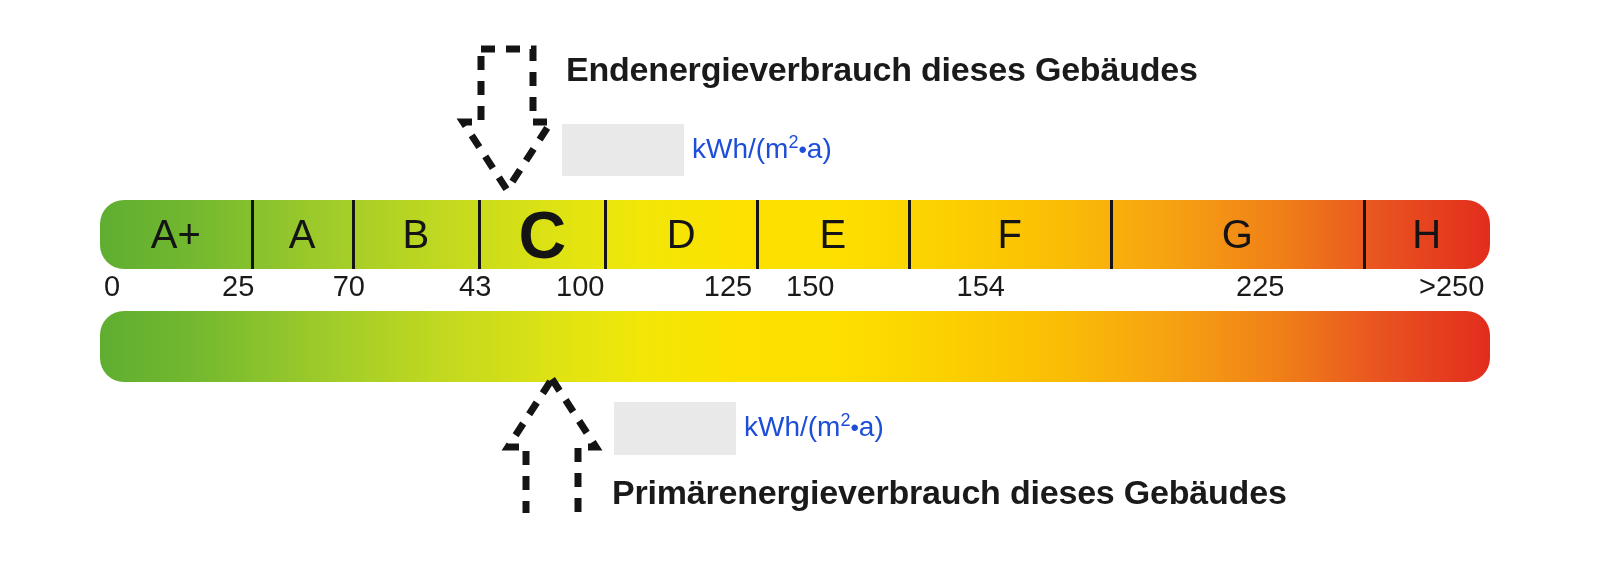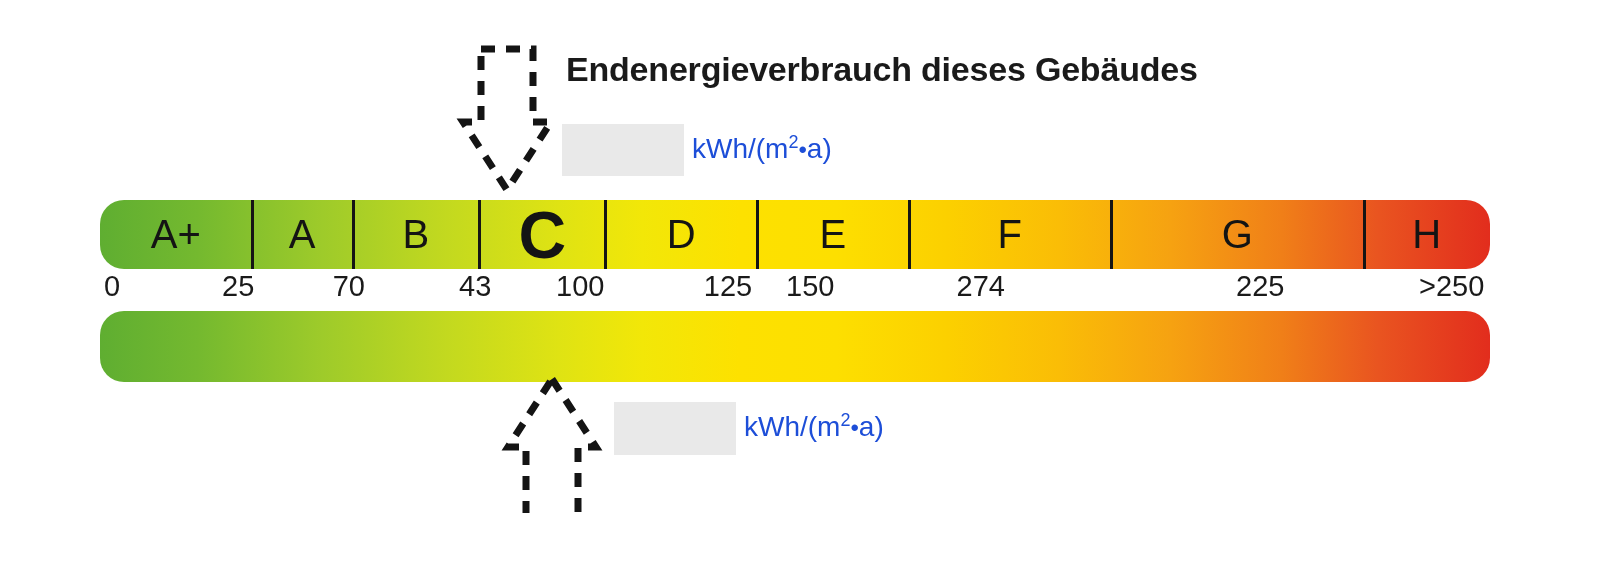--- a/index.html
+++ b/index.html
@@ -175,32 +175,33 @@
     </div>
 
   <div id="axis-layer">
       <div class="axislabel first" style="left: 104px;">0</div>
       <div class="axislabel tick" style="left: 222px;">25</div>
       <div class="axislabel tick" style="left: 332.727px;">70</div>
       <div class="axislabel tick" style="left: 459.091px;">43</div>
       <div class="axislabel tick" style="left: 556px;">100</div>
       <div class="axislabel tick" style="left: 703.818px; text-align: right;">125</div>
       <div class="axislabel tick" style="left: 786px;">150</div>
-      <div class="axislabel tick" style="left: 956.545px;">274</div>
+      <div class="axislabel tick" style="left: 956.545px;">154</div>
       <div class="axislabel tick" style="left: 1045px; margin-top: 45px;">200</div>
       <div class="axislabel tick" style="left: 1236px;">225</div>
       <div class="axislabel tick" style="left: 1419px;">&gt;250</div>
     </div>
 
   <div class="bar" id="bar-bottom"></div>
 
   <svg class="arrow" id="arrow-bottom" viewBox="0 0 104 148" preserveAspectRatio="none">
     <path d="M 52 4 L 96 72 L 78 72 L 78 143 L 26 143 L 26 72 L 8 72 Z" fill="none" stroke="#141414" stroke-width="7" stroke-dasharray="14 11" stroke-linecap="butt" stroke-linejoin="miter"></path>
   </svg>
 
   <div class="valuebox" id="valuebox-bottom"></div>
 
   <div class="unit" id="unit-bottom">
     <span>kWh/(m</span><sup>2</sup><span class="dot">•</span><span>a)</span>
   </div>
 
+  <div class="headline" id="title-bottom">Primärenergieverbrauch dieses Gebäudes</div>
 
 </div>
 
 </body></html>

